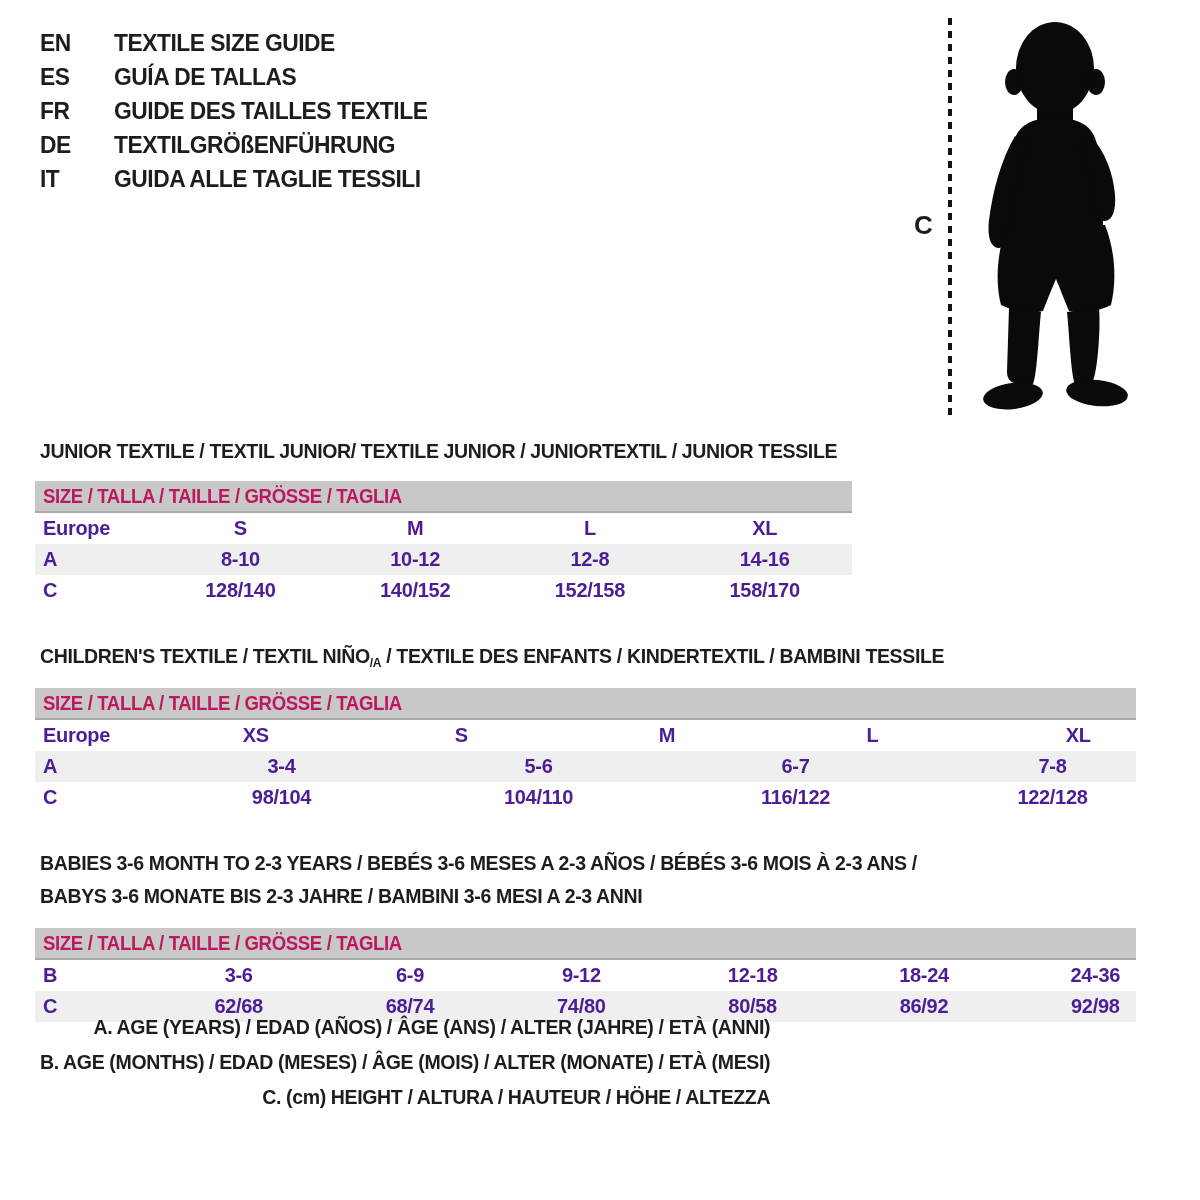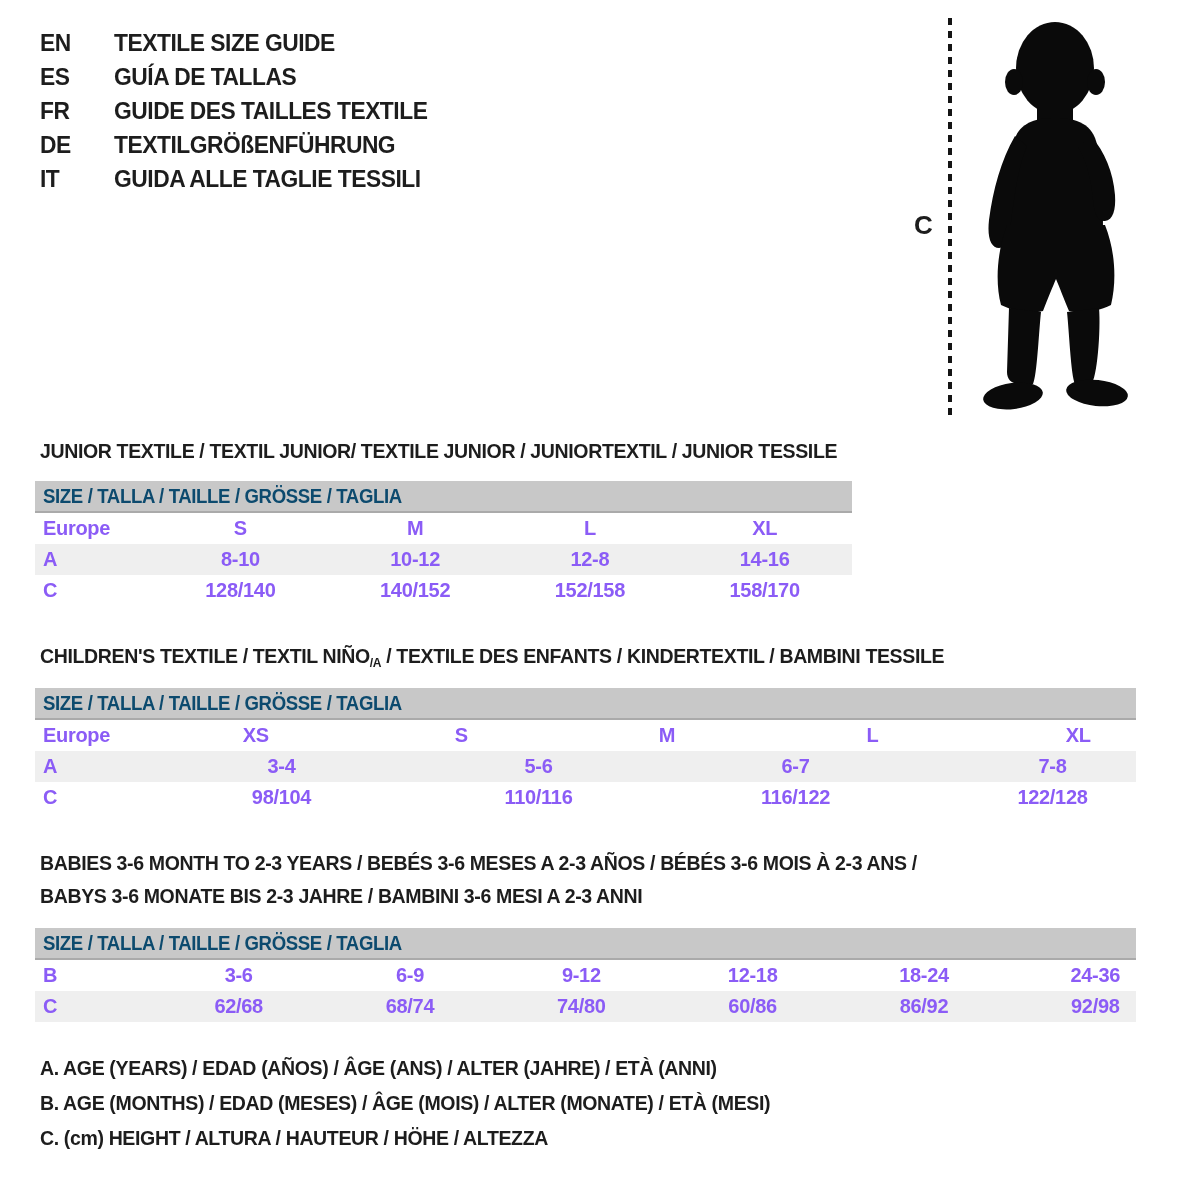--- a/index.html
+++ b/index.html
@@ -19,29 +19,29 @@
   .silhouette{position:absolute;left:963px;top:20px;width:178px;height:402px;}
 
   
   .sec-title{position:absolute;font-size:21px;font-weight:700;color:#1d1d1d;line-height:33px;
              letter-spacing:-0.4px;white-space:nowrap;transform:scaleX(0.93);transform-origin:0 50%;}
   .sub-a{font-size:0.62em;vertical-align:-0.28em;font-weight:700;}
 
   
   .stable{position:absolute;font-size:20px;}
   .thead{height:30px;line-height:30px;background:#c8c8c8;border-bottom:2px solid #aaaaaa;
-         font-weight:700;color:#0c4a6e;padding-left:8px;letter-spacing:-0.4px;}
+         font-weight:700;color:#be185d;padding-left:8px;letter-spacing:-0.4px;}
   .thead .condense{display:inline-block;transform:scaleX(0.93);transform-origin:0 50%;}
-  .trow{display:flex;height:31px;line-height:31px;font-weight:700;color:#8b5cf6;}
+  .trow{display:flex;height:31px;line-height:31px;font-weight:700;color:#4c1d95;}
   .trow.shaded{background:#efefef;}
   .tlabel{width:110px;padding-left:8px;letter-spacing:-0.3px;}
   .tcell{flex:1;text-align:center;letter-spacing:-0.3px;}
 
   
-  .legend{position:absolute;left:40px;top:1050px;}
+  .legend{position:absolute;left:40px;top:1009px;text-align:right;}
   .legend-line{font-size:21px;font-weight:700;color:#1d1d1d;line-height:35px;white-space:nowrap;
                letter-spacing:-0.4px;transform:scaleX(0.93);transform-origin:0 50%;}
 </style>
 </head>
 <body>
 
 <div class="page">
 
   <div class="lang-block">
       <div class="lang-row">
@@ -129,21 +129,21 @@
       <div class="trow shaded">
         <span class="tlabel">A</span>
         <span class="tcell">3-4</span>
         <span class="tcell">5-6</span>
         <span class="tcell">6-7</span>
         <span class="tcell">7-8</span>
       </div>
       <div class="trow">
         <span class="tlabel">C</span>
         <span class="tcell">98/104</span>
-        <span class="tcell">110/116</span>
+        <span class="tcell">104/110</span>
         <span class="tcell">116/122</span>
         <span class="tcell">122/128</span>
       </div>
     </div>
 
   <div class="sec-title" style="left:40px;top:846px;">
     <div>BABIES 3-6 MONTH TO 2-3 YEARS / BEBÉS 3-6 MESES A 2-3 AÑOS / BÉBÉS 3-6 MOIS À 2-3 ANS /</div>
     <div>BABYS 3-6 MONATE BIS 2-3 JAHRE / BAMBINI 3-6 MESI A 2-3 ANNI</div>
   </div>
   <div class="stable" style="left:35px;top:928px;width:1146px;">
@@ -155,21 +155,21 @@
         <span class="tcell">9-12</span>
         <span class="tcell">12-18</span>
         <span class="tcell">18-24</span>
         <span class="tcell">24-36</span>
       </div>
       <div class="trow shaded">
         <span class="tlabel">C</span>
         <span class="tcell">62/68</span>
         <span class="tcell">68/74</span>
         <span class="tcell">74/80</span>
-        <span class="tcell">60/86</span>
+        <span class="tcell">80/58</span>
         <span class="tcell">86/92</span>
         <span class="tcell">92/98</span>
       </div>
     </div>
 
   <div class="legend">
       <div class="legend-line">A. AGE (YEARS) / EDAD (AÑOS) / ÂGE (ANS) / ALTER (JAHRE) / ETÀ (ANNI)</div>
       <div class="legend-line">B. AGE (MONTHS) / EDAD (MESES) / ÂGE (MOIS) / ALTER (MONATE) / ETÀ (MESI)</div>
       <div class="legend-line">C. (cm) HEIGHT / ALTURA / HAUTEUR / HÖHE / ALTEZZA</div>
     </div>

